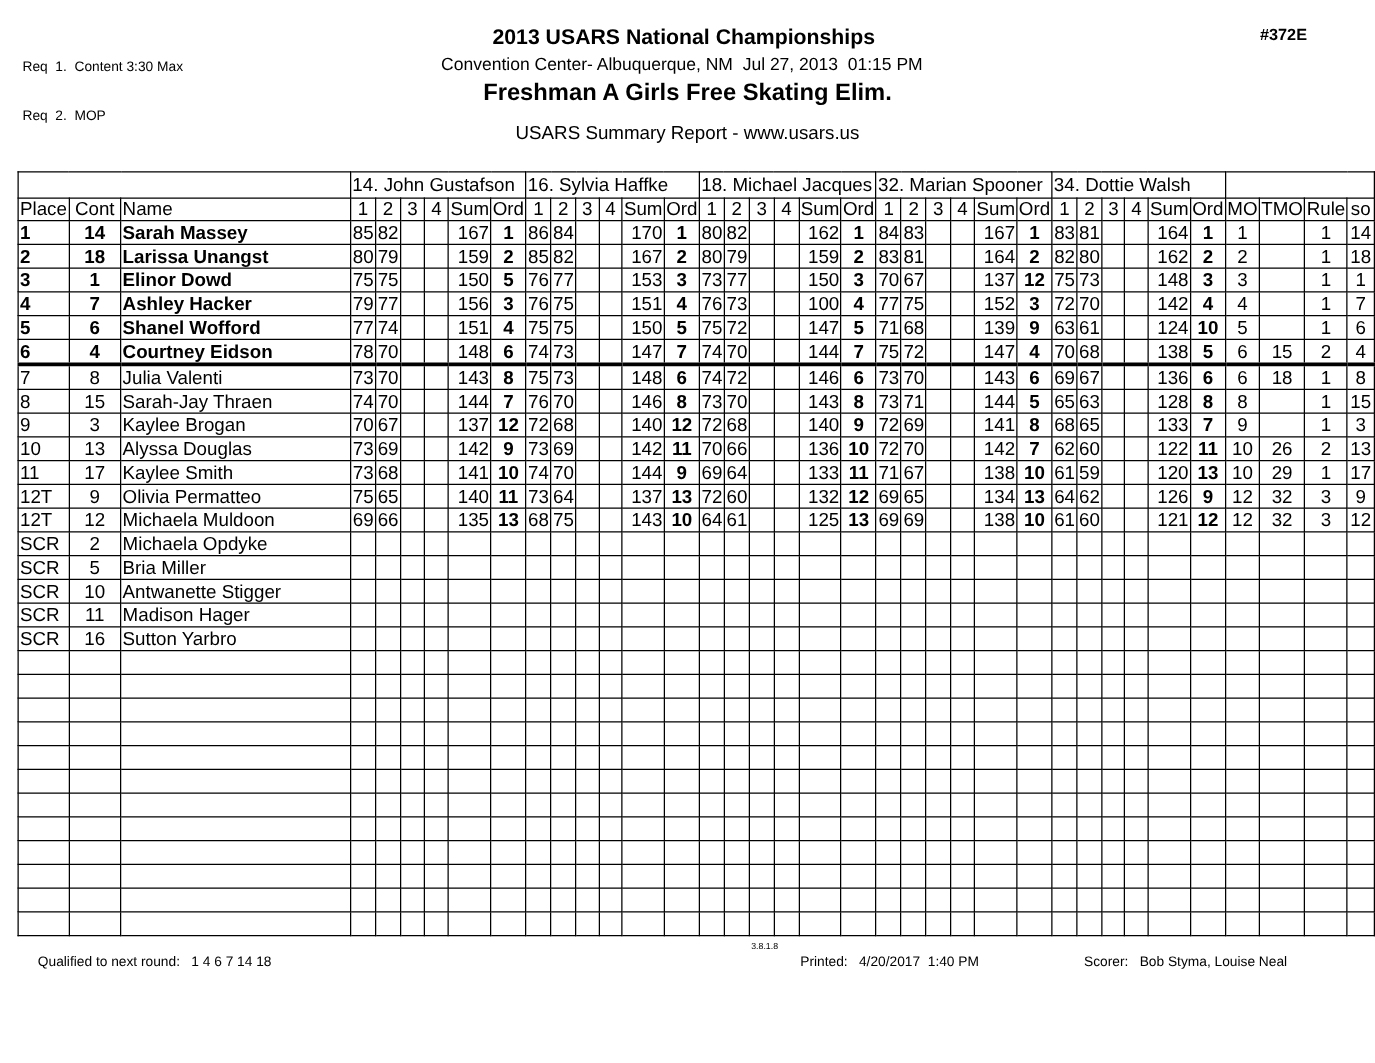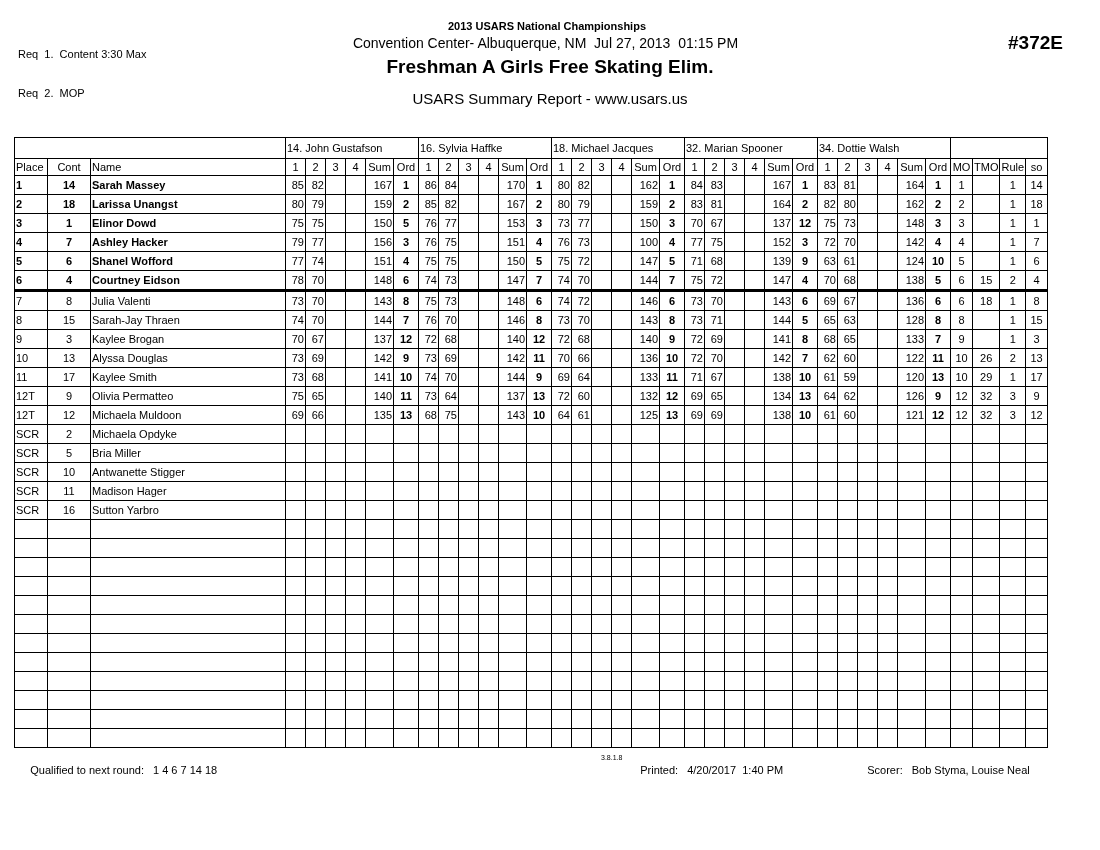--- a/index.html
+++ b/index.html
@@ -1,27 +1,27 @@
 <!DOCTYPE html>
 <html><head>
 <meta charset="utf-8">
 <style>
   html,body{margin:0;padding:0;background:#fff;}
   .sheet{position:relative;width:1100px;height:850px;background:#fff;color:#000;
          font-family:"Liberation Sans","DejaVu Sans",sans-serif;overflow:hidden;}
   .req{position:absolute;left:18px;top:22px;font-size:11px;line-height:13px;white-space:pre;}
   .titleblock{position:absolute;left:0;top:20px;width:1100px;text-align:center;}
-  .title{font-size:11px;font-weight:bold;margin:0 6px 3px 0;}
+  .title{font-size:17px;font-weight:bold;margin:0 6px 3px 0;}
   .venue{font-size:14px;margin:0 9px 5px 0;white-space:pre;}
   .event{font-size:19px;font-weight:bold;margin:0 0 5px 0;}
   .report{font-size:15px;margin:12px;}
-  .docnum{position:absolute;left:1008px;top:32px;font-size:19px;font-weight:bold;}
+  .docnum{position:absolute;left:1008px;top:20px;font-size:13px;font-weight:bold;}
 
   table.sum{position:absolute;left:14px;top:137px;border-collapse:collapse;table-layout:fixed;
-            font-size:11px;}
+            font-size:15px;}
   table.sum td{border:1px solid #000;padding:0 1px;height:18px;overflow:hidden;white-space:nowrap;}
   tr.grp-row td{height:20px;}
   tr.hdr-row td{height:16px;}
   td.corner{border:none;background:#fff;}
   td.jgroup{text-align:left;padding-left:4px;white-space:pre;}
   td.lft{text-align:left;padding-left:4px;}
   td.name{text-align:left;padding-left:6px;}
   td.ctr{text-align:center;}
   td.num{text-align:right;padding-right:3px;}
   td.tv{border-left:3px solid #000;border-right:3px solid #000;}

